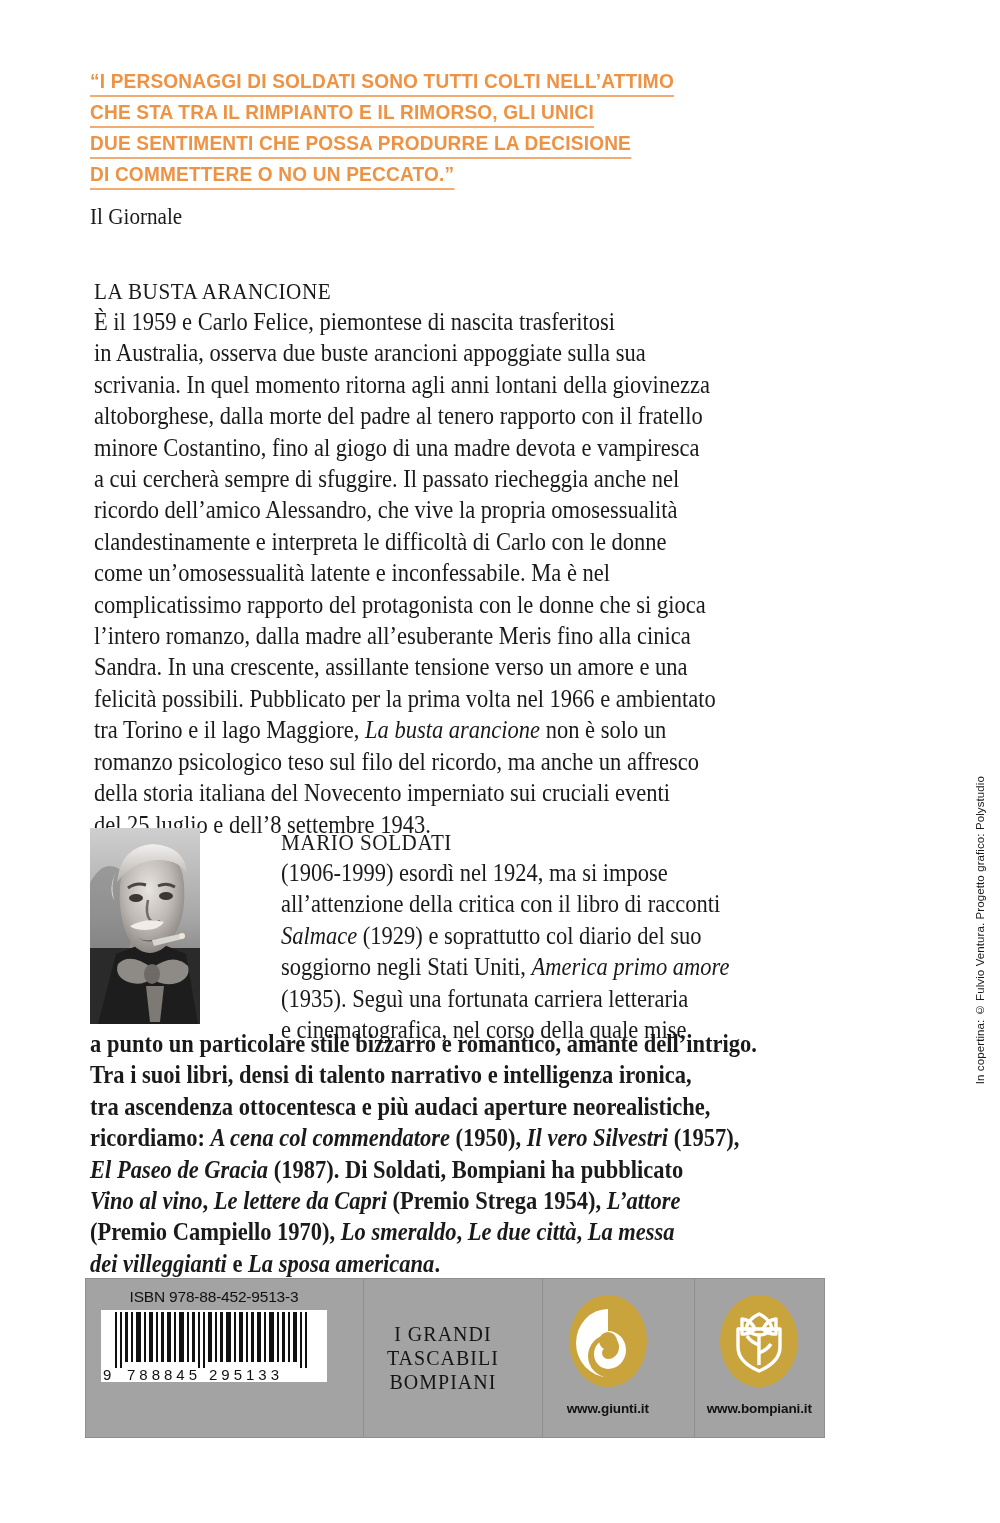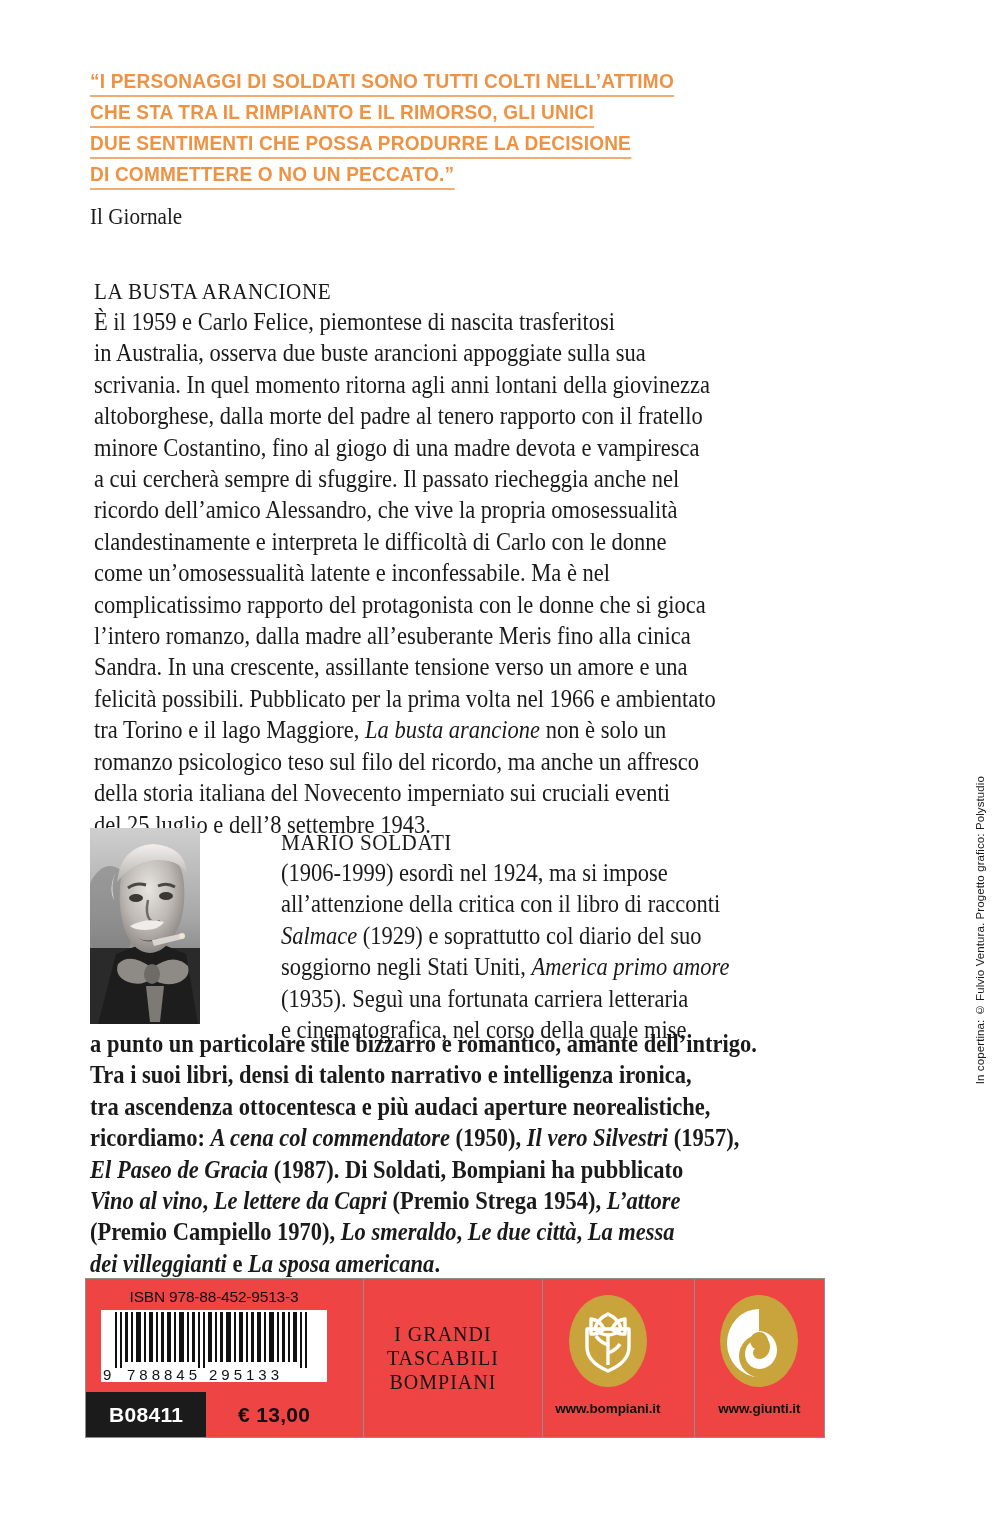--- a/index.html
+++ b/index.html
@@ -149,21 +149,21 @@
 
   
   .bottom-panel {
     position: absolute;
     left: 85px;
     top: 1278px;
     width: 740px;
     height: 160px;
     border: 1.5px solid #8e8e8e;
     display: flex;
-    background: #ef4444;
+    background: #a3a3a3;
   }
   .cell {
     position: relative;
     height: 100%;
   }
   .cell + .cell { border-left: 1.5px solid #8e8e8e; margin-left: 21px; }
 
   .cell-barcode {
     width: 256px;
     display: flex;
@@ -395,50 +395,28 @@
               <rect x="199" y="2" width="2" height="56"></rect>
             <rect x="204" y="2" width="2" height="56"></rect>
           </g>
           <g font-family="Liberation Sans, sans-serif" font-size="15" fill="#111111">
             <text x="2" y="70">9</text>
             <text x="26" y="70" letter-spacing="4">788845</text>
             <text x="108" y="70" letter-spacing="4">295133</text>
           </g>
         </svg>
       </div>
-      <div class="price-row">
-        <div class="code-box">B08411</div>
-        <div class="price-box">€ 13,00</div>
-      </div>
     </div>
 
     <div class="cell cell-imprint">
       <div class="imprint-text">
         <div>I  GRANDI</div>
         <div>TASCABILI</div>
         <div>BOMPIANI</div>
       </div>
-    </div>
-
-    <div class="cell cell-logo">
-      <div class="logo-mark">
-        <svg width="78" height="92" viewBox="0 0 78 92">
-          <ellipse cx="39" cy="46" rx="39" ry="46" fill="#C9A43C"></ellipse>
-          <g fill="none" stroke="#ffffff" stroke-width="3.4" stroke-linejoin="round">
-            <path d="M18 34 L18 52 q0 15 21 24 q21 -9 21 -24 L60 34 Z"></path>
-            <path d="M39 19 q-11 5 -13 15 q6 6 13 6 q7 0 13 -6 q-2 -10 -13 -15 Z"></path>
-            <path d="M22 24 q9 1 13 10 q-6 6 -13 5 Z"></path>
-            <path d="M56 24 q-9 1 -13 10 q6 6 13 5 Z"></path>
-            <path d="M39 40 L39 70"></path>
-            <path d="M39 50 q-8 -3 -12 -9"></path>
-            <path d="M39 58 q8 -3 12 -9"></path>
-          </g>
-        </svg>
-      </div>
-      <div class="logo-url">www.bompiani.it</div>
     </div>
 
     <div class="cell cell-logo">
       <div class="logo-mark">
         <svg width="78" height="92" viewBox="0 0 78 92">
           <ellipse cx="39" cy="46" rx="39" ry="46" fill="#C9A43C"></ellipse>
           <path d="M39 14
                    a32 34 0 1 0 32 34
                    a32 34 0 0 1 -32 34
                    a20 21 0 0 1 -20 -21
@@ -449,14 +427,32 @@
                    a4 4 0 0 0 0 -8
                    a14 15 0 0 0 0 30
                    a18 19 0 0 0 0 -38 Z" fill="#ffffff"></path>
           <circle cx="39" cy="46" r="9" fill="#C9A43C"></circle>
           <path d="M39 14 a32 34 0 0 1 30 22 a26 28 0 0 0 -30 -14 Z" fill="#ffffff" opacity="0"></path>
         </svg>
       </div>
       <div class="logo-url">www.giunti.it</div>
     </div>
 
+    <div class="cell cell-logo">
+      <div class="logo-mark">
+        <svg width="78" height="92" viewBox="0 0 78 92">
+          <ellipse cx="39" cy="46" rx="39" ry="46" fill="#C9A43C"></ellipse>
+          <g fill="none" stroke="#ffffff" stroke-width="3.4" stroke-linejoin="round">
+            <path d="M18 34 L18 52 q0 15 21 24 q21 -9 21 -24 L60 34 Z"></path>
+            <path d="M39 19 q-11 5 -13 15 q6 6 13 6 q7 0 13 -6 q-2 -10 -13 -15 Z"></path>
+            <path d="M22 24 q9 1 13 10 q-6 6 -13 5 Z"></path>
+            <path d="M56 24 q-9 1 -13 10 q6 6 13 5 Z"></path>
+            <path d="M39 40 L39 70"></path>
+            <path d="M39 50 q-8 -3 -12 -9"></path>
+            <path d="M39 58 q8 -3 12 -9"></path>
+          </g>
+        </svg>
+      </div>
+      <div class="logo-url">www.bompiani.it</div>
+    </div>
+
   </div>
 </div>
 
 </body></html>

